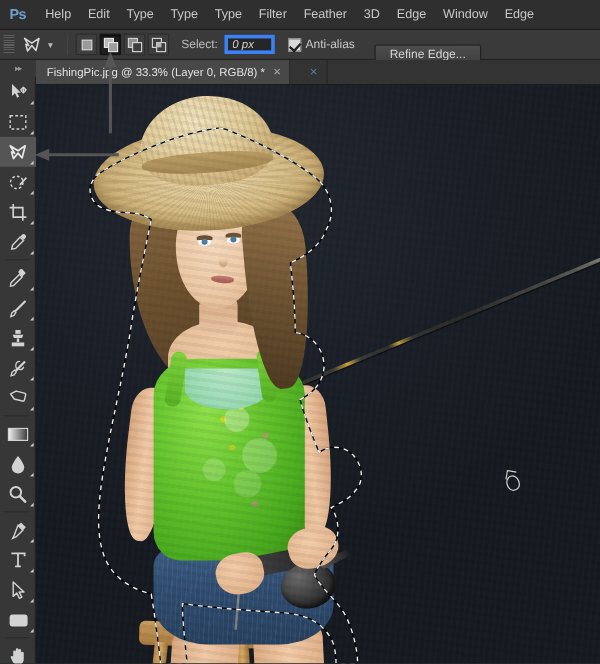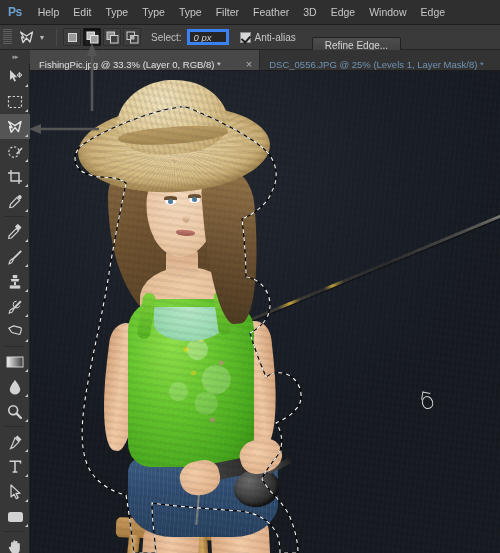--- a/index.html
+++ b/index.html
@@ -125,27 +125,26 @@
 
   
   #tabbar {
     position: absolute; left: 30px; top: 50px;
     width: 470px; height: 21px;
     background: #333;
     border-bottom: 1px solid #1c1c1c;
     display: flex; align-items: stretch;
   }
   .doctab {
-    display: flex; align-items: flex-end;
+    display: flex; align-items: center;
     padding: 0 7px 0 9px;
     font-size: 9.5px;
     white-space: nowrap;
     cursor: pointer;
     border-right: 1px solid #272727;
-    gap: 18px;
   }
   .doctab.active { background: #484848; color: #e2e2e2; }
   .doctab.inactive { background: #333; color: #6f93b5; }
   .tab-close {
     margin-left: 7px; font-size: 11px; line-height: 1;
     color: #b0b0b0;
   }
   .doctab.inactive .tab-close { color: #5e7f9d; }
 
   
@@ -585,21 +584,20 @@
 
     <div id="refine-edge-btn">Refine Edge...</div>
   </div>
 
   <div id="tabbar">
     <div class="doctab active">
       <span>FishingPic.jpg @ 33.3% (Layer 0, RGB/8) *</span>
       <span class="tab-close">×</span>
     </div>
     <div class="doctab inactive">
-      <span>DSC_0556.JPG @ 25% (Levels 1, Layer Mask/8) *</span>
       <span class="tab-close">×</span>
     </div>
   </div>
 
   <div id="toolbar">
     <div id="tb-collapse">▸▸</div>
 
     <div class="tool">
       <svg width="16" height="16" viewBox="0 0 16 16">
         <path d="M3 1 L3 11 L5.5 8.8 L7.3 12.5 L9 11.7 L7.2 8.2 L10.4 8.2 Z" fill="#d2d2d2"></path>

